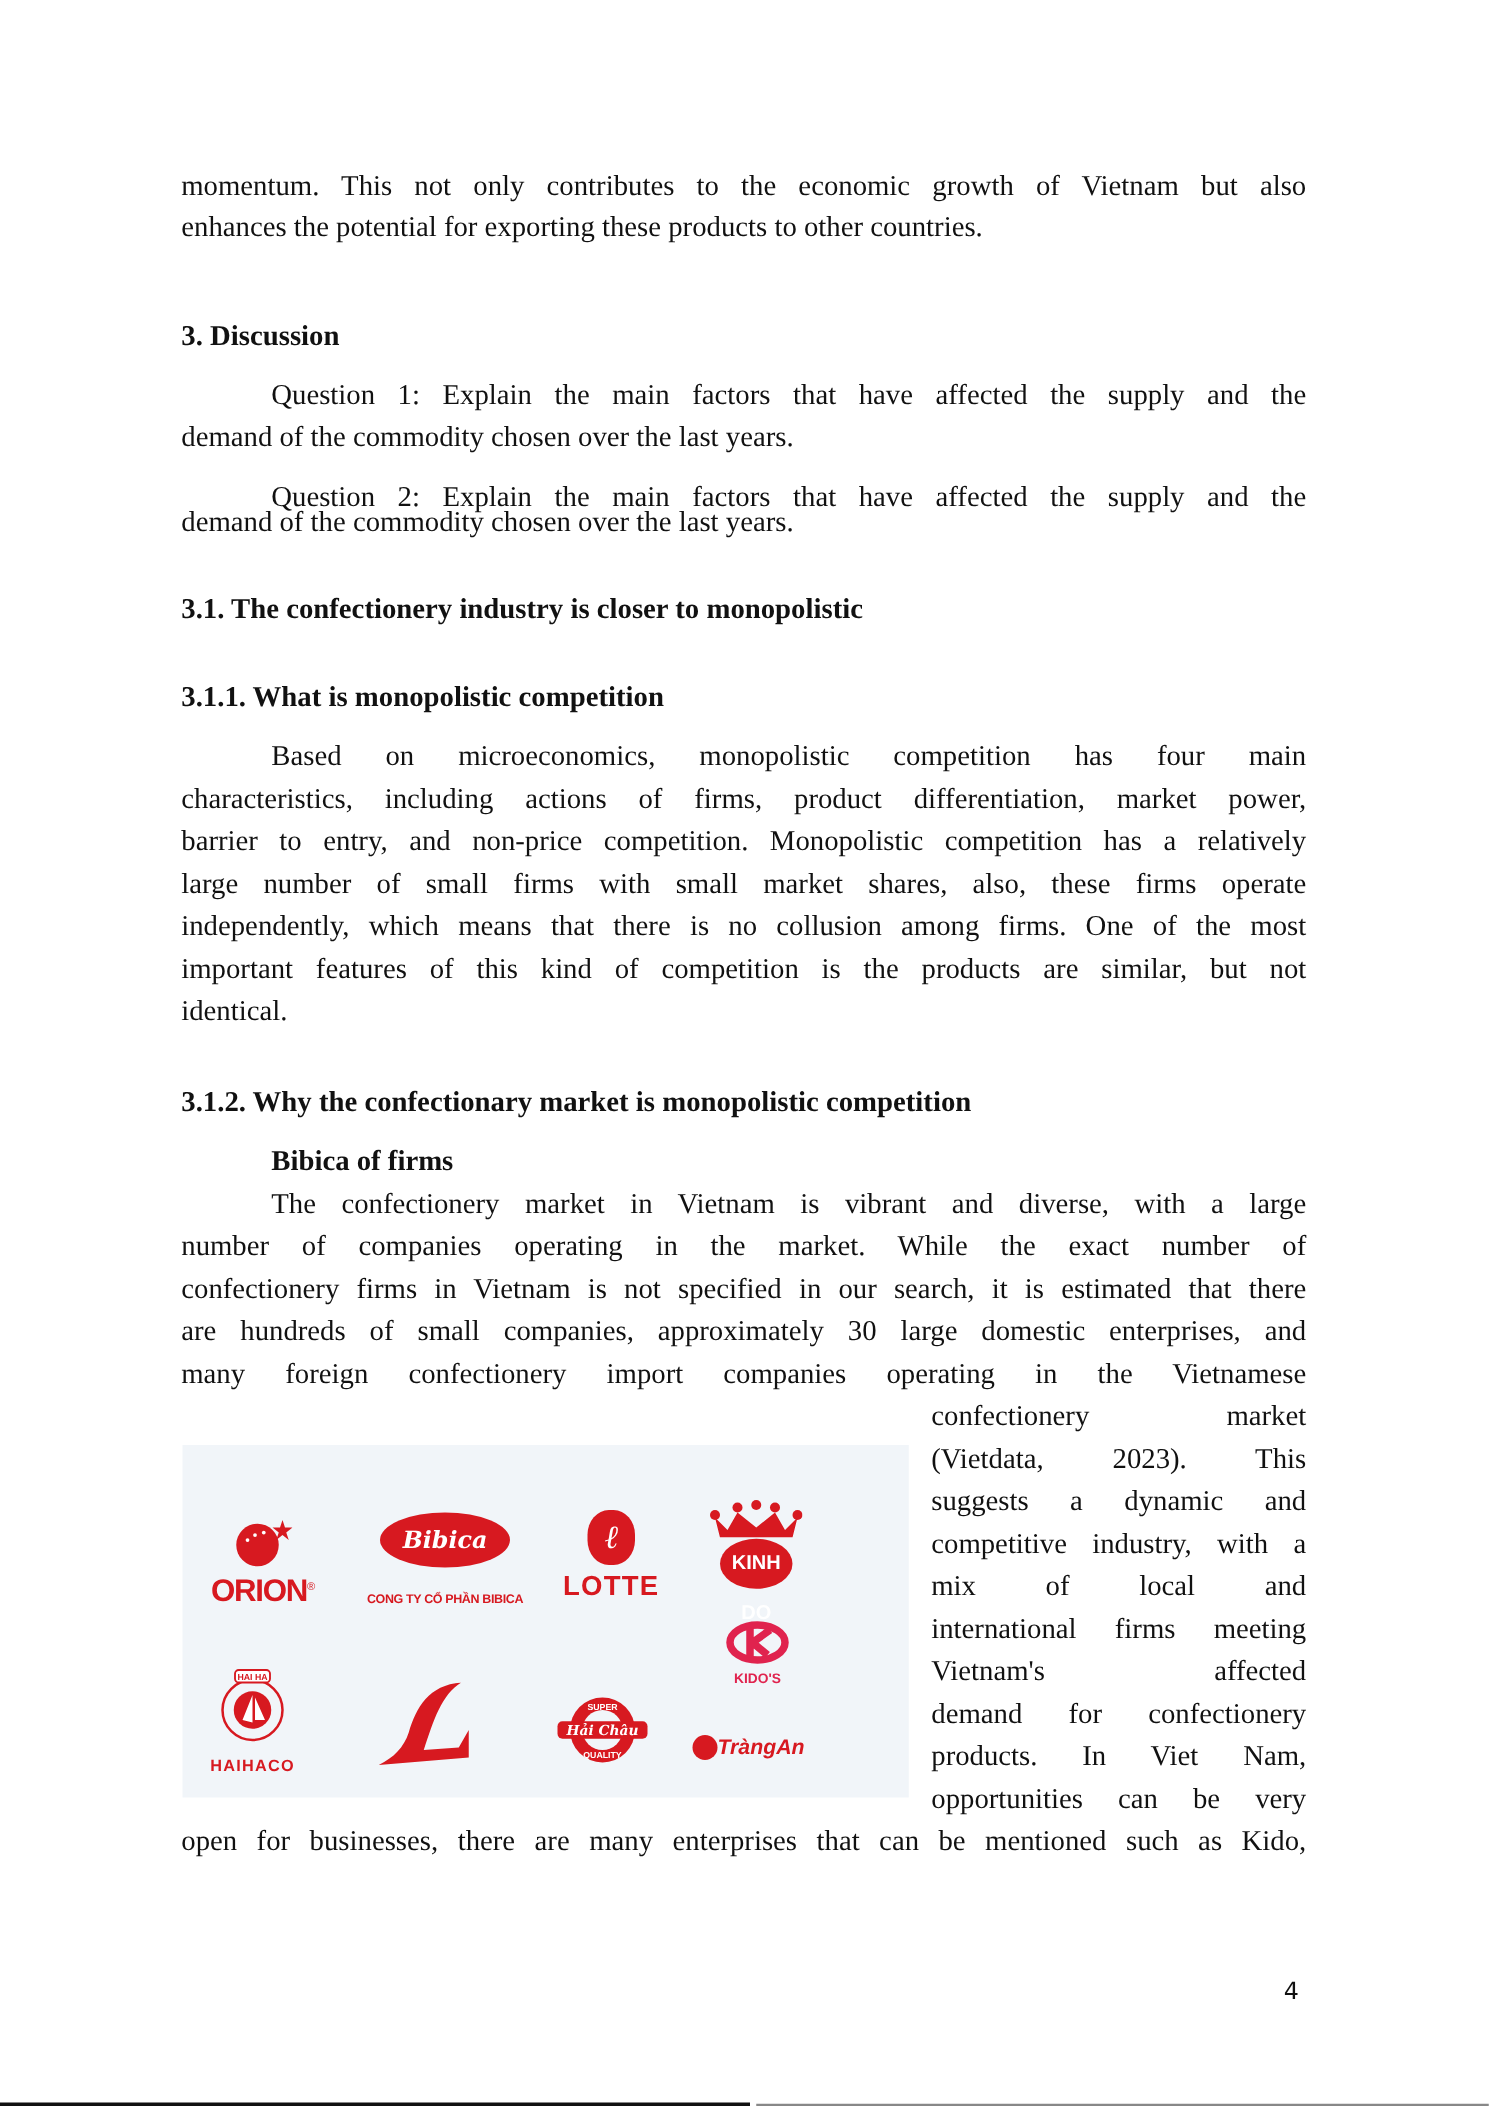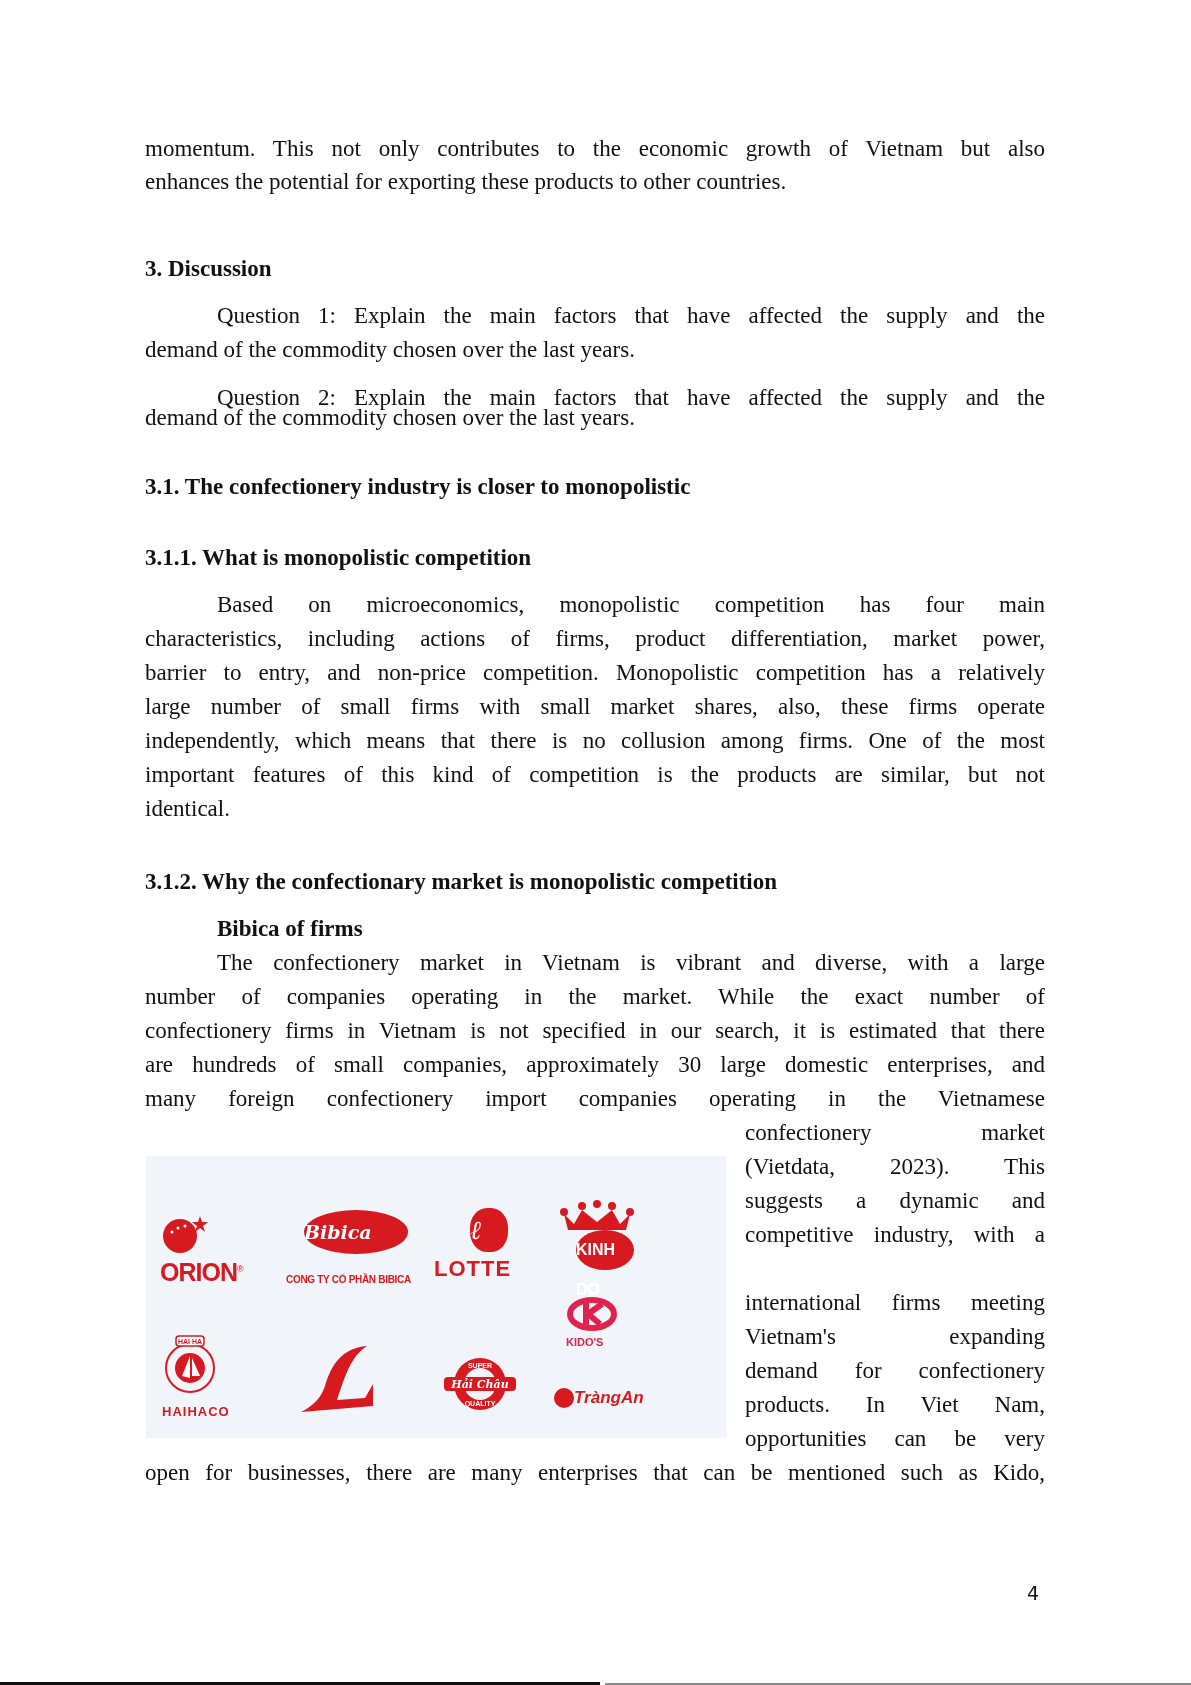--- a/index.html
+++ b/index.html
@@ -8,21 +8,21 @@
   .page { position: absolute; left: 0; top: 0; width: 1191px; height: 1206px; }
   .line { position: absolute; left: 145px; width: 900px; font-size: 23px; line-height: 34px;
           white-space: nowrap; }
   .just { text-align: justify; text-align-last: justify; }
   .indent { padding-left: 72px; box-sizing: border-box; }
   .h { font-weight: bold; }
   .col { left: 745px; width: 300px; }
   .logos { position: absolute; left: 146px; top: 1156px; width: 581px; height: 282px;
            background: #f1f5f9; }
   .logo { position: absolute; color: #d71920; font-family: "Liberation Sans", "DejaVu Sans", sans-serif;
-          font-weight: bold; }
+          font-weight: bold; text-align: center; }
   .pagenum { position: absolute; left: 1027px; top: 1582px; font-family: "DejaVu Sans", sans-serif;
              font-size: 19px; color: #111; }
   .bottom-rule { position: absolute; left: 0; top: 1682px; width: 1191px; height: 3px; }
   .bottom-rule .dark { position:absolute; left:0; top:0; width: 600px; height: 3px; background:#111; }
   .bottom-rule .gray { position:absolute; left:605px; top:1px; width: 586px; height: 2px; background:#888; }
 </style>
 </head>
 <body>
 
 <div class="page">
@@ -55,22 +55,23 @@
   <div class="line just indent" style="top:946px">The confectionery market in Vietnam is vibrant and diverse, with a large</div>
   <div class="line just" style="top:980px">number of companies operating in the market. While the exact number of</div>
   <div class="line just" style="top:1014px">confectionery firms in Vietnam is not specified in our search, it is estimated that there</div>
   <div class="line just" style="top:1048px">are hundreds of small companies, approximately 30 large domestic enterprises, and</div>
   <div class="line just" style="top:1082px">many foreign confectionery import companies operating in the Vietnamese</div>
 
   <div class="line col just" style="top:1116px">confectionery market</div>
   <div class="line col just" style="top:1150px">(Vietdata, 2023). This</div>
   <div class="line col just" style="top:1184px">suggests a dynamic and</div>
   <div class="line col just" style="top:1218px">competitive industry, with a</div>
+  <div class="line col just" style="top:1252px">mix of local and</div>
   <div class="line col just" style="top:1286px">international firms meeting</div>
-  <div class="line col just" style="top:1320px">Vietnam's expanding</div>
+  <div class="line col just" style="top:1320px">Vietnam's affected</div>
   <div class="line col just" style="top:1354px">demand for confectionery</div>
   <div class="line col just" style="top:1388px">products. In Viet Nam,</div>
   <div class="line col just" style="top:1422px">opportunities can be very</div>
 
   <div class="line just" style="top:1456px">open for businesses, there are many enterprises that can be mentioned such as Kido,</div>
 
   <div class="logos">
 
     <div class="logo" style="left:14px;top:56px;width:100px;">
       <svg width="48" height="44" viewBox="0 0 48 44">

